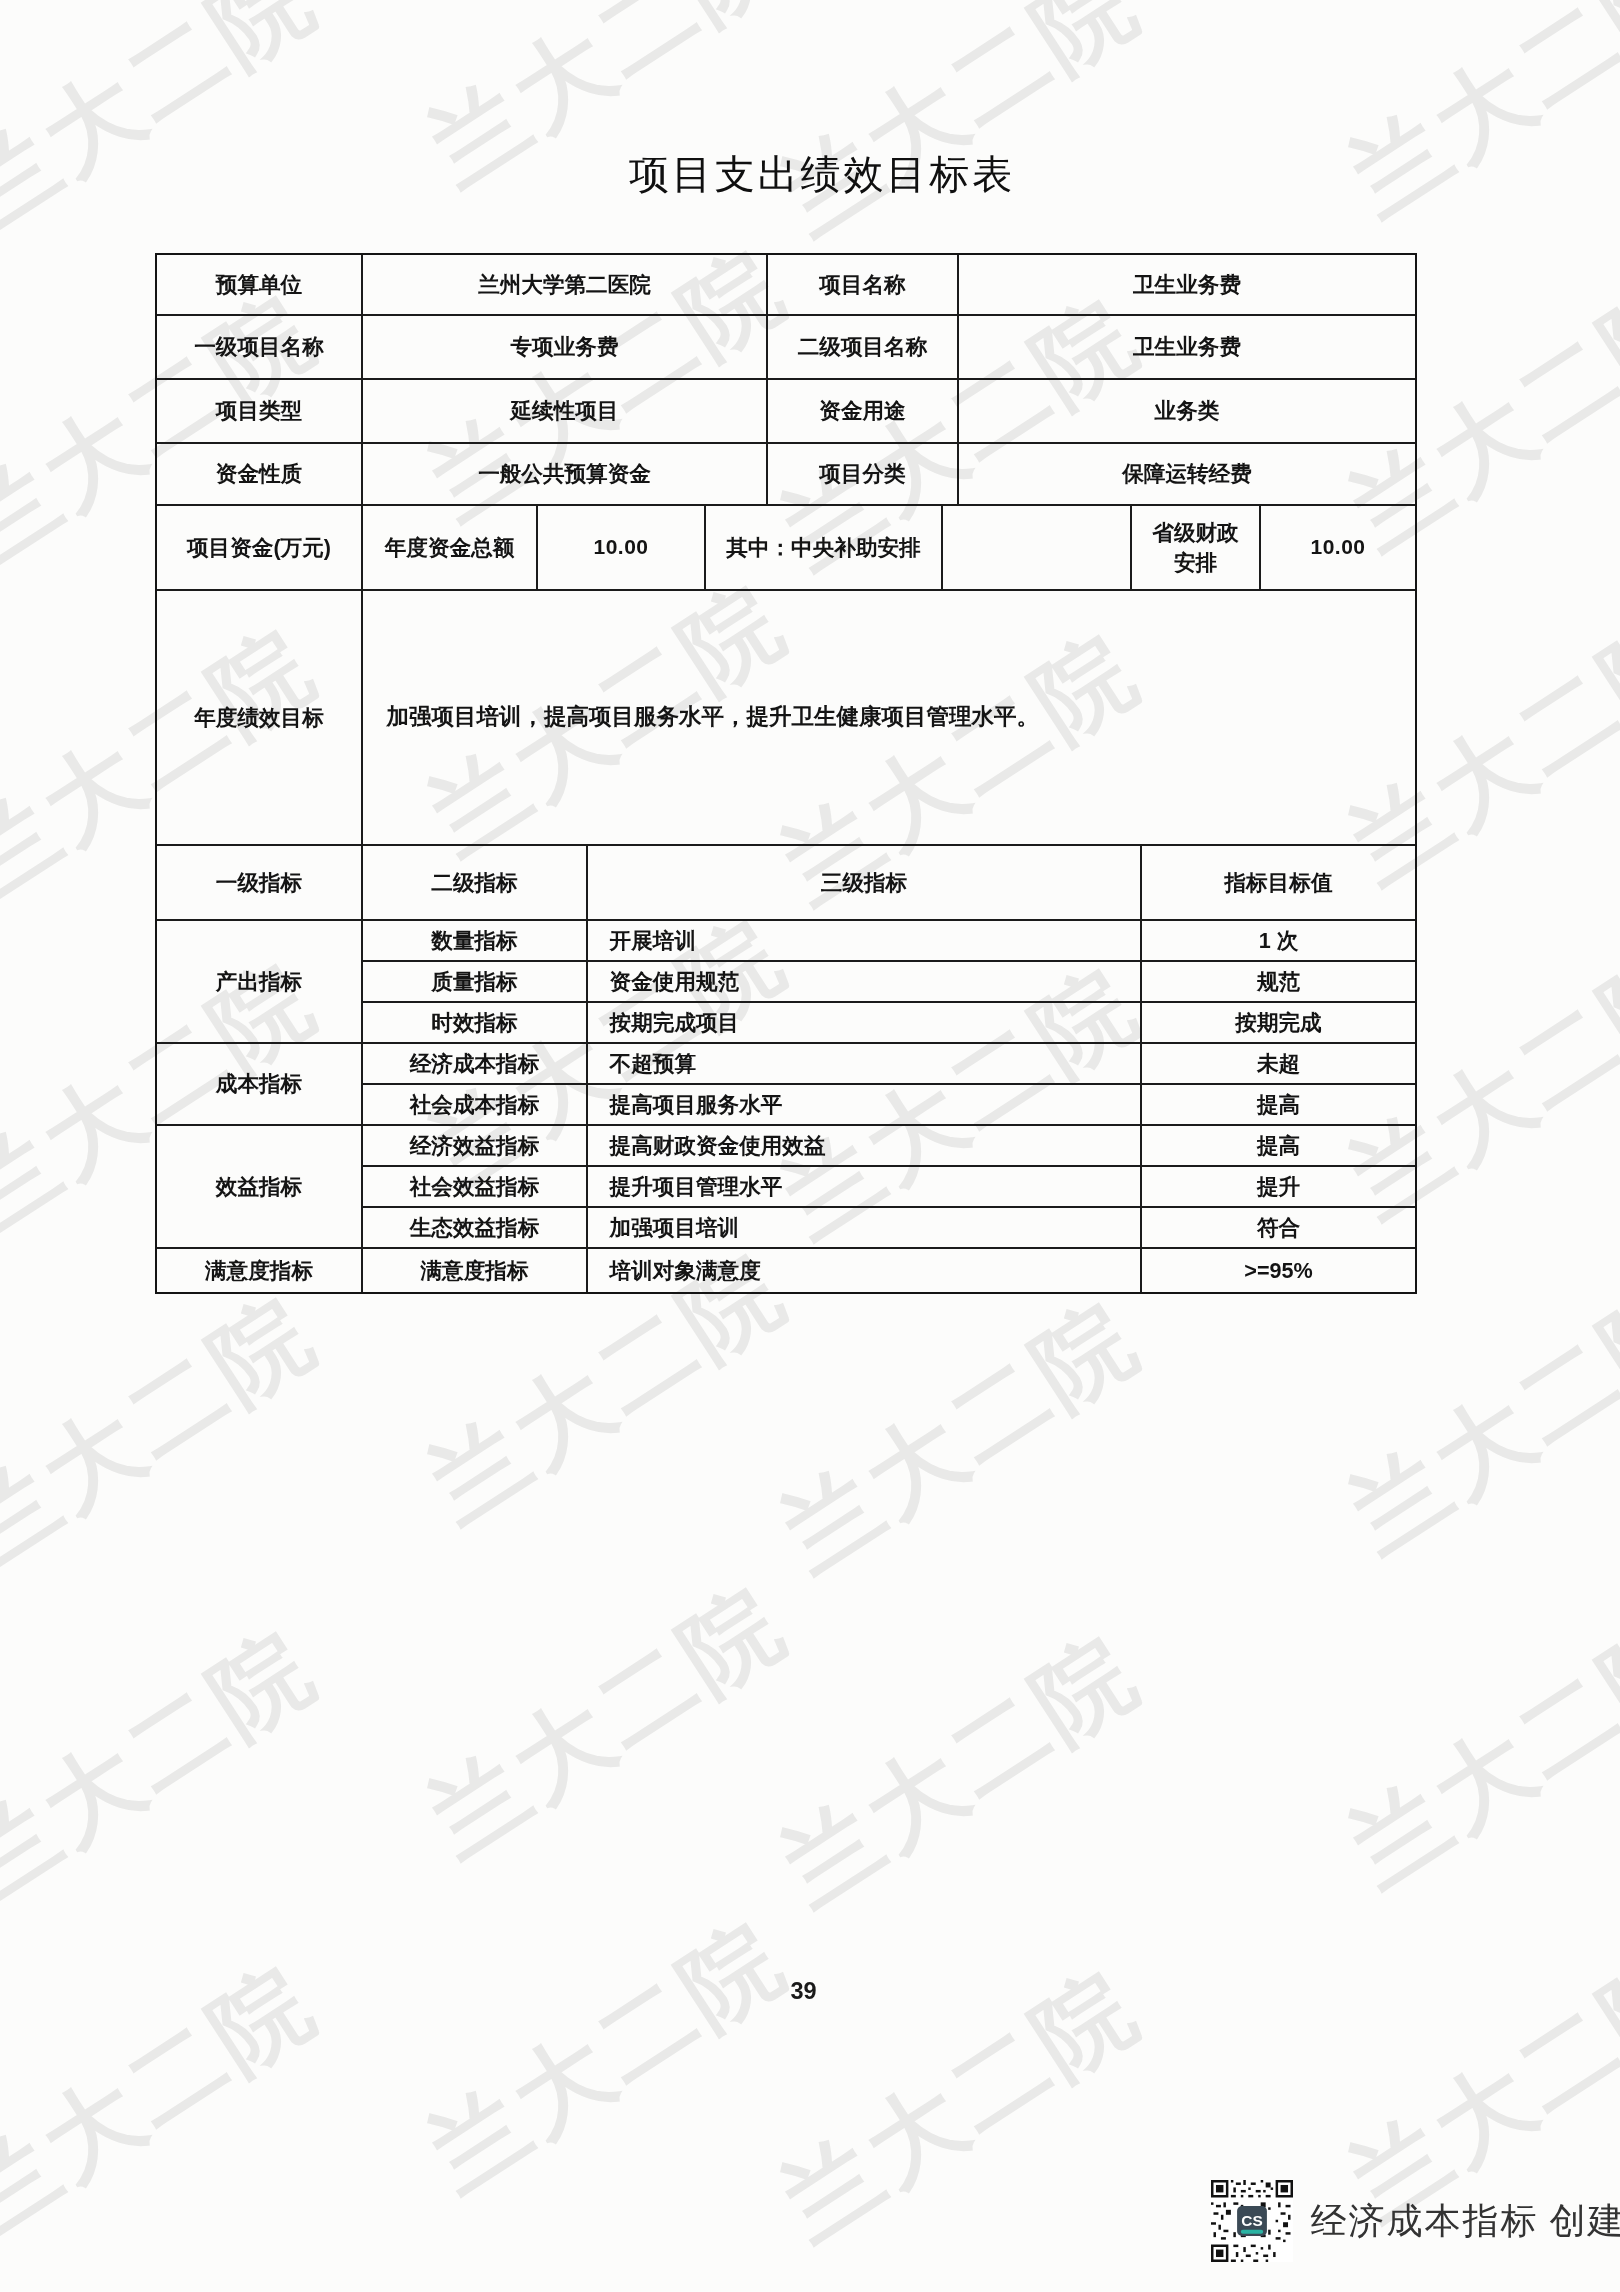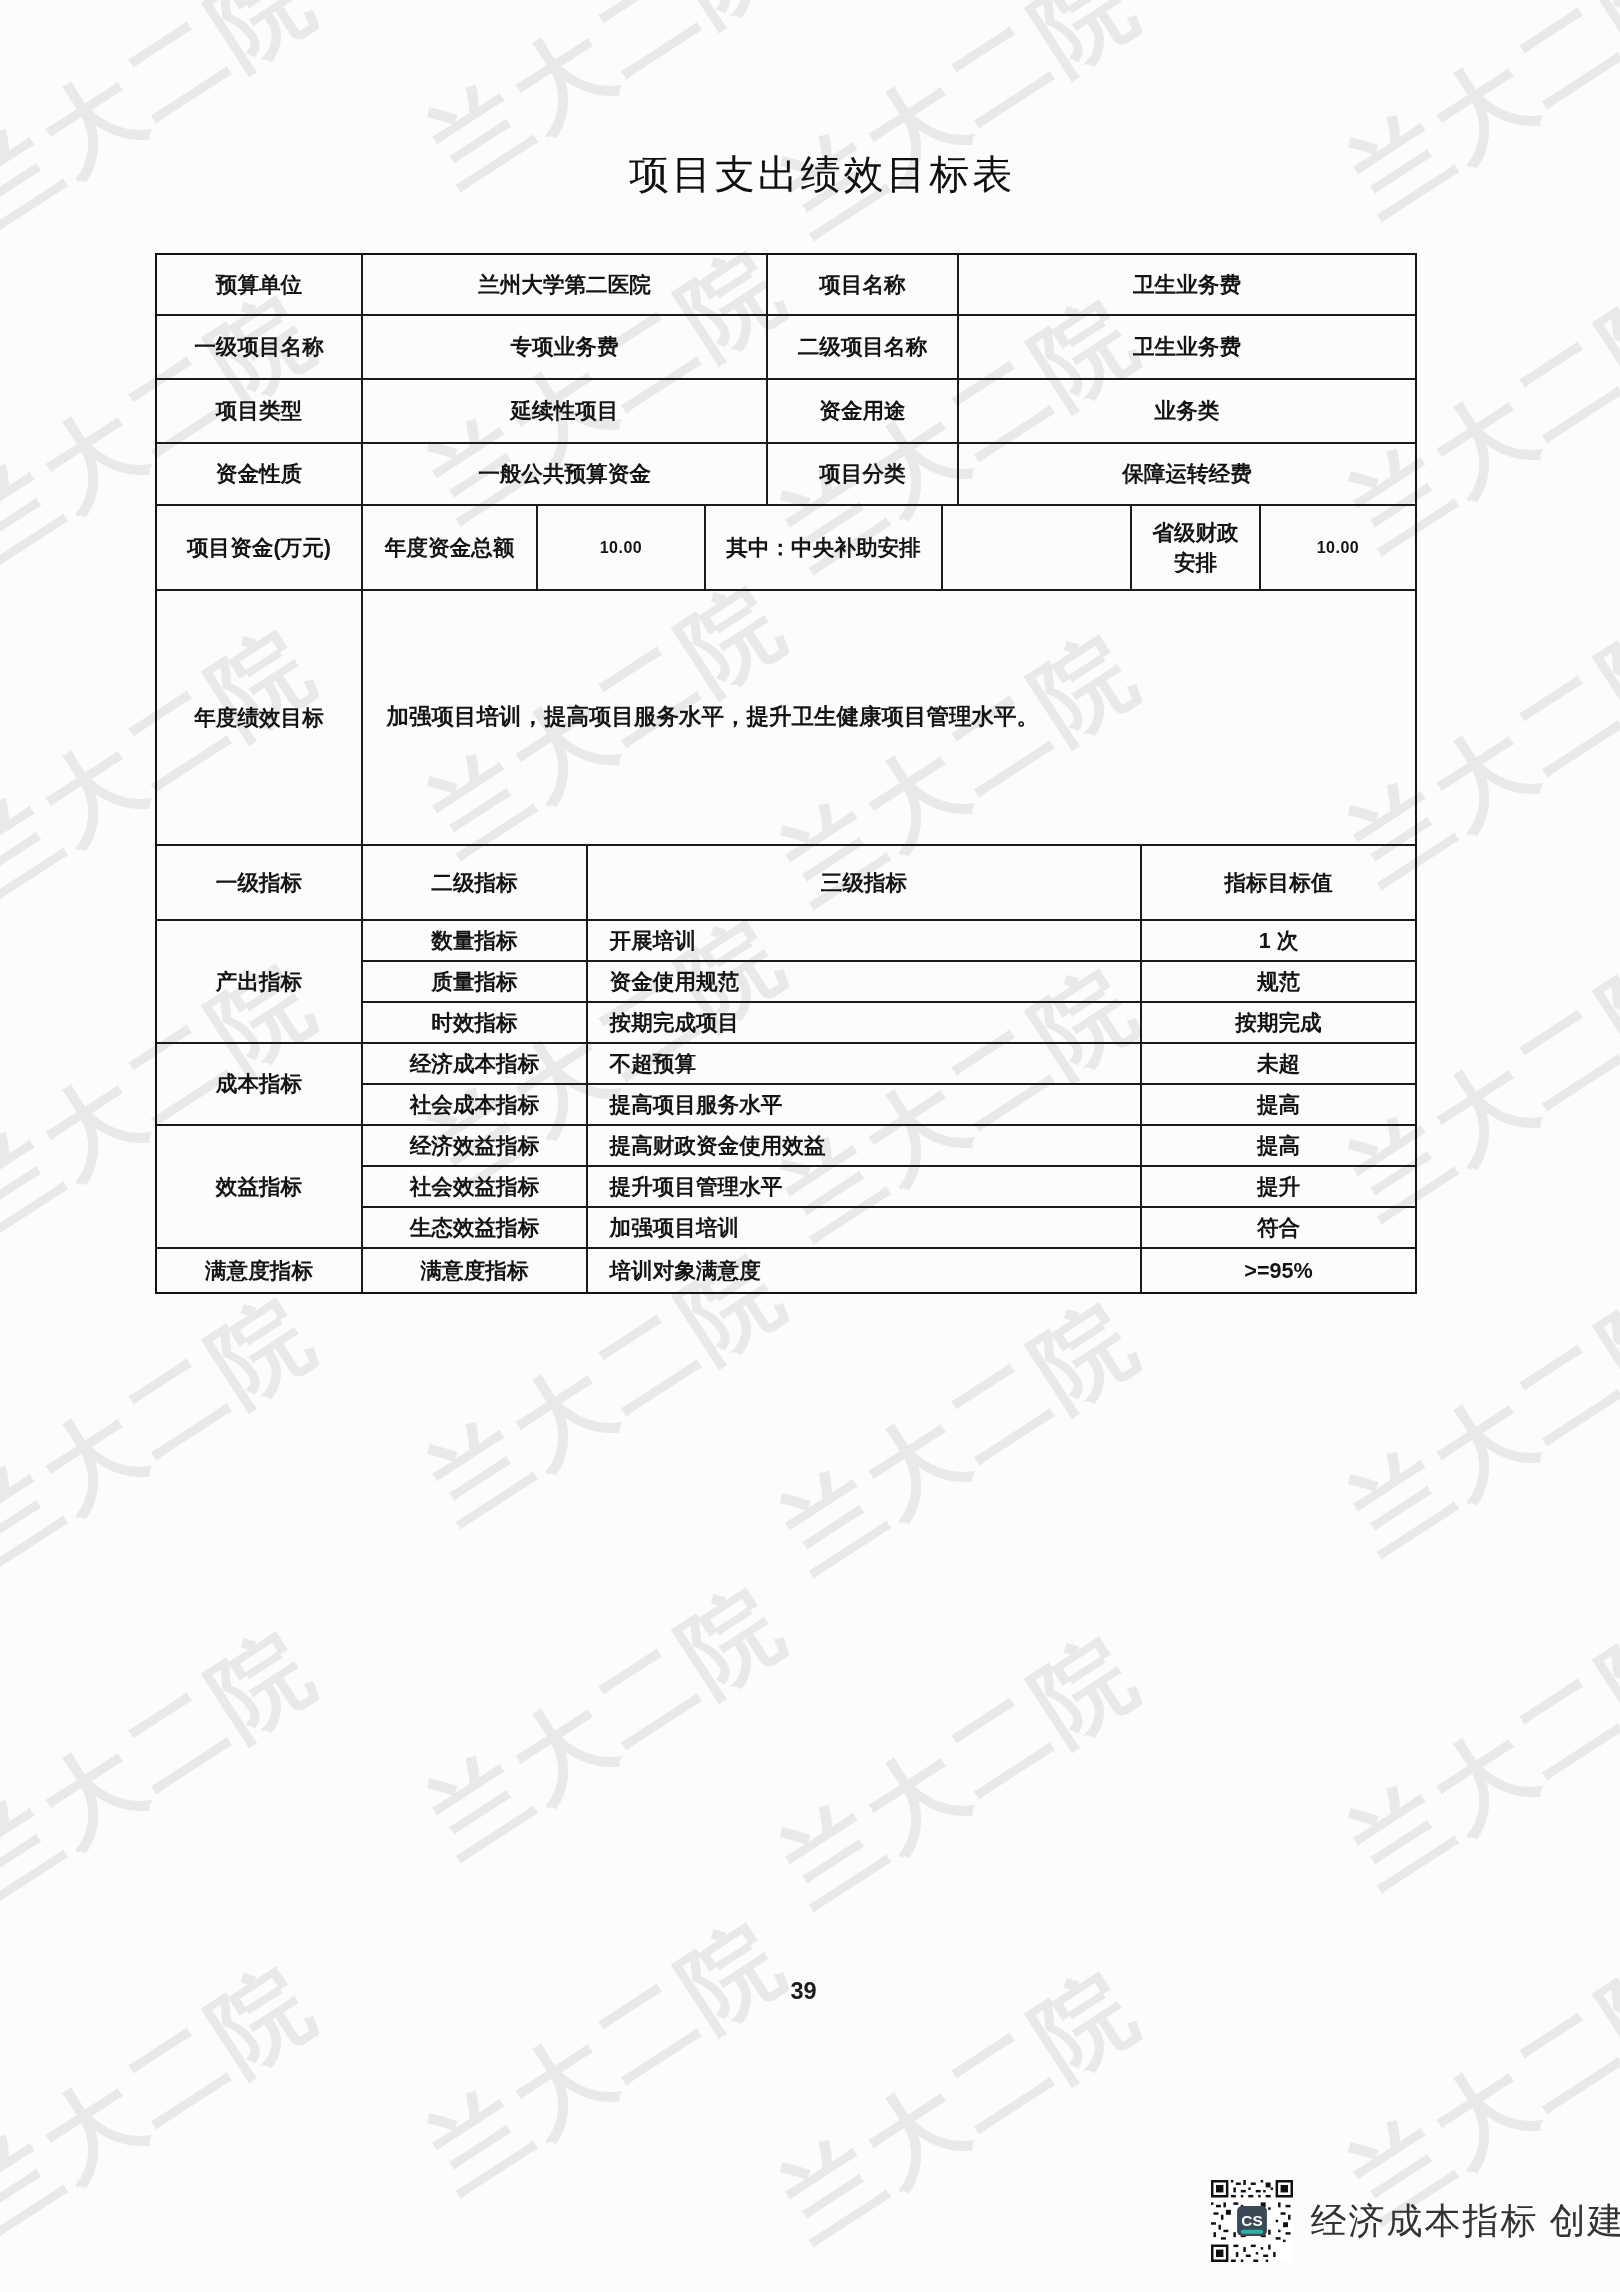--- a/index.html
+++ b/index.html
@@ -49,21 +49,21 @@
     border-bottom:2px solid #1b1b1b;
     font-size:21.6px; font-weight:700;
     text-align:center;
     line-height:1.35;
     padding:2px 7.8px;
     color:#141414;
   }
   .c.last   { border-right:none; }
   .c.bottom { border-bottom:none; }
   .c.leftal { justify-content:flex-start; text-align:left; padding-left:21.6px; }
-  .num { font-size:16px; letter-spacing:0.5px; }
+  .num { font-size:21px; letter-spacing:0.5px; }
 
   .info-grid {
     display:grid;
     grid-template-columns:206px 405px 191px 1fr;
     grid-template-rows:61px 64px 64px 62px;
   }
   .fund-row { display:flex; height:85px; }
   .fw1{width:206px;} .fw2{width:175px;} .fw3{width:168px;}
   .fw4{width:237px; padding:2px 15.7px;} .fw5{width:189px;} .fw6{width:129px; padding:2px 13.7px;}
   .fflex{flex:1;}

